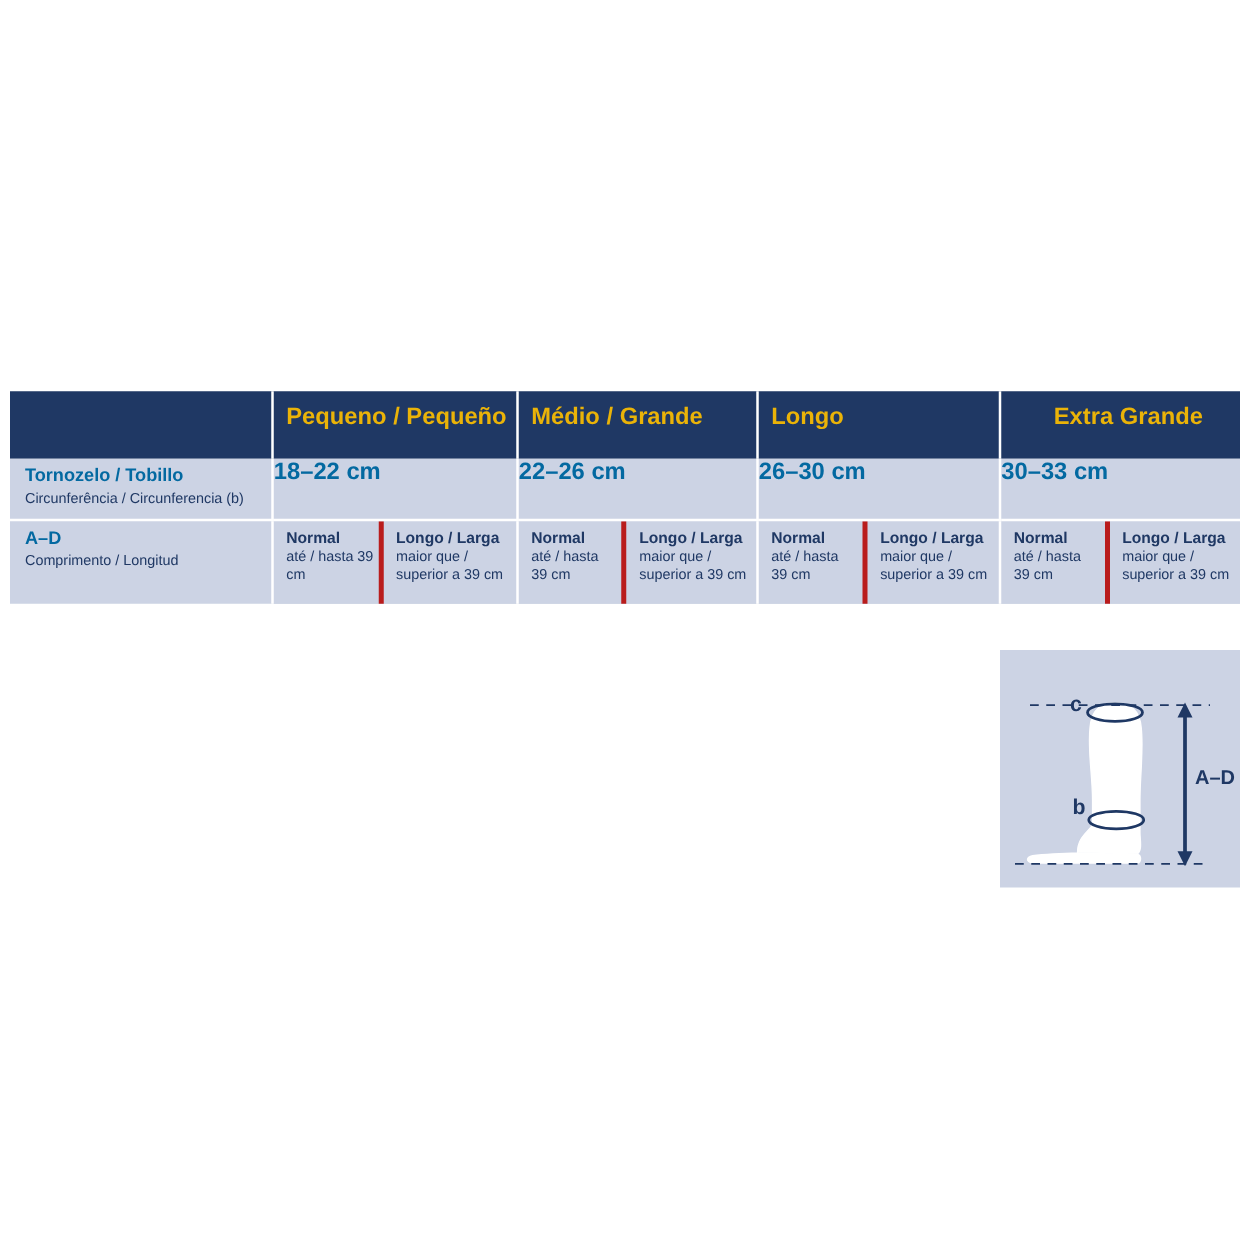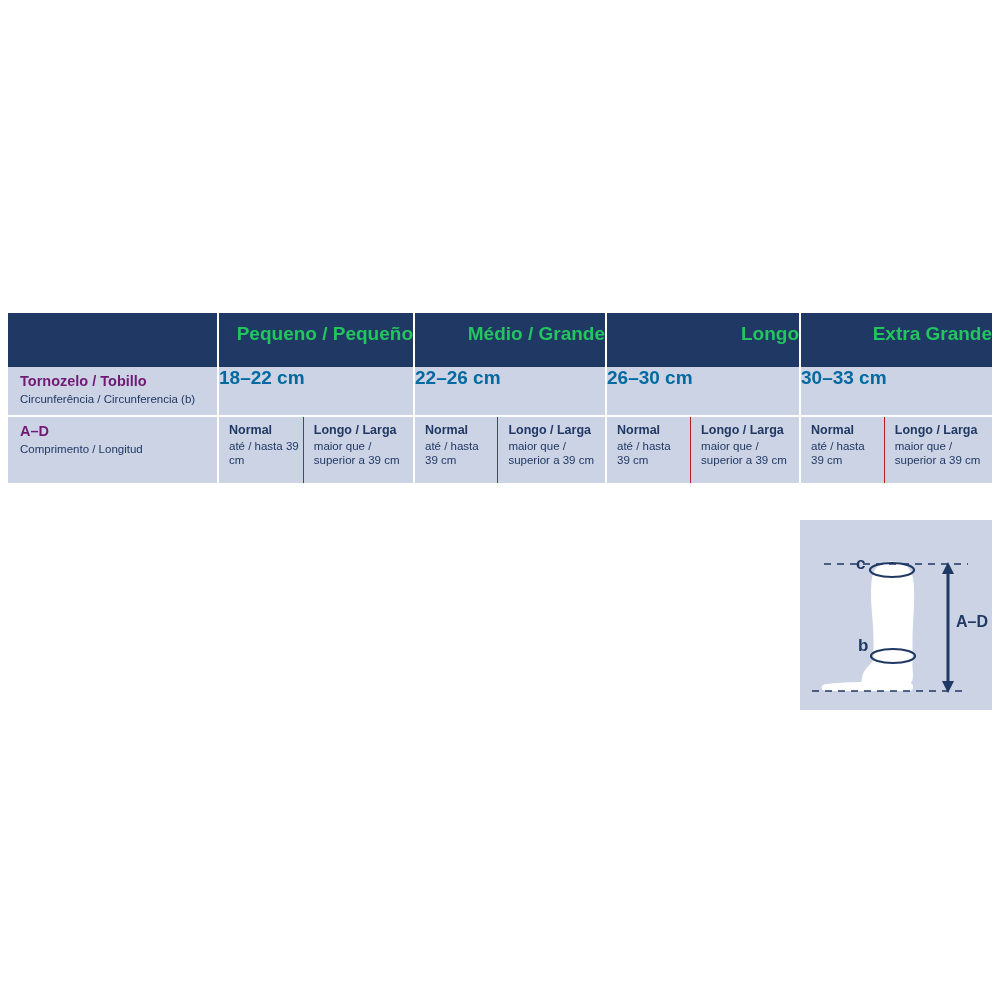--- a/index.html
+++ b/index.html
@@ -29,28 +29,27 @@
   }
   .size-table td, .size-table th {
     padding: 0;
     margin: 0;
     vertical-align: top;
   }
 
   
   .hdr-row td {
     background: #1f3864;
-    color: #22c55e;
+    color: #eab308;
     height: 44px;
     font-size: 19px;
     font-weight: bold;
     padding: 10px 0 0 10px;
     vertical-align: top;
     border-right: 2px solid #ffffff;
-    text-align: right;
   }
   .hdr-row td.corner {
     background: #1f3864;
     border-right: 2px solid #ffffff;
   }
   .hdr-row td:last-child { border-right: none; padding-left: 42px; }
 
   
   .meas-row td {
     background: #ccd3e4;
@@ -59,21 +58,21 @@
     border-right: 2px solid #ffffff;
   }
   .meas-row td:last-child { border-right: none; }
 
   .rowlabel {
     padding: 6px 8px 4px 12px;
   }
   .rowlabel .t1 {
     font-size: 14.5px;
     font-weight: bold;
-    color: #701a75;
+    color: #0369a1;
     line-height: 1.15;
   }
   .rowlabel .t2 {
     font-size: 11.5px;
     font-weight: normal;
     color: #1f3864;
     line-height: 1.25;
     margin-top: 2px;
   }
   .val {
@@ -97,21 +96,21 @@
     border-collapse: collapse;
     table-layout: fixed;
   }
   .subsplit td {
     vertical-align: top;
     background: #ccd3e4;
     padding: 6px 4px 4px 10px;
   }
   .subsplit td.left-cell {
     width: 36%;
-    border-right: 1px solid #b91c1c;
+    border-right: 4px solid #b91c1c;
     margin-left: 28px;
   }
   .sub-t1 {
     font-size: 12.5px;
     font-weight: bold;
     color: #1f3864;
     line-height: 1.2;
     white-space: nowrap;
   }
   .sub-t2 {

